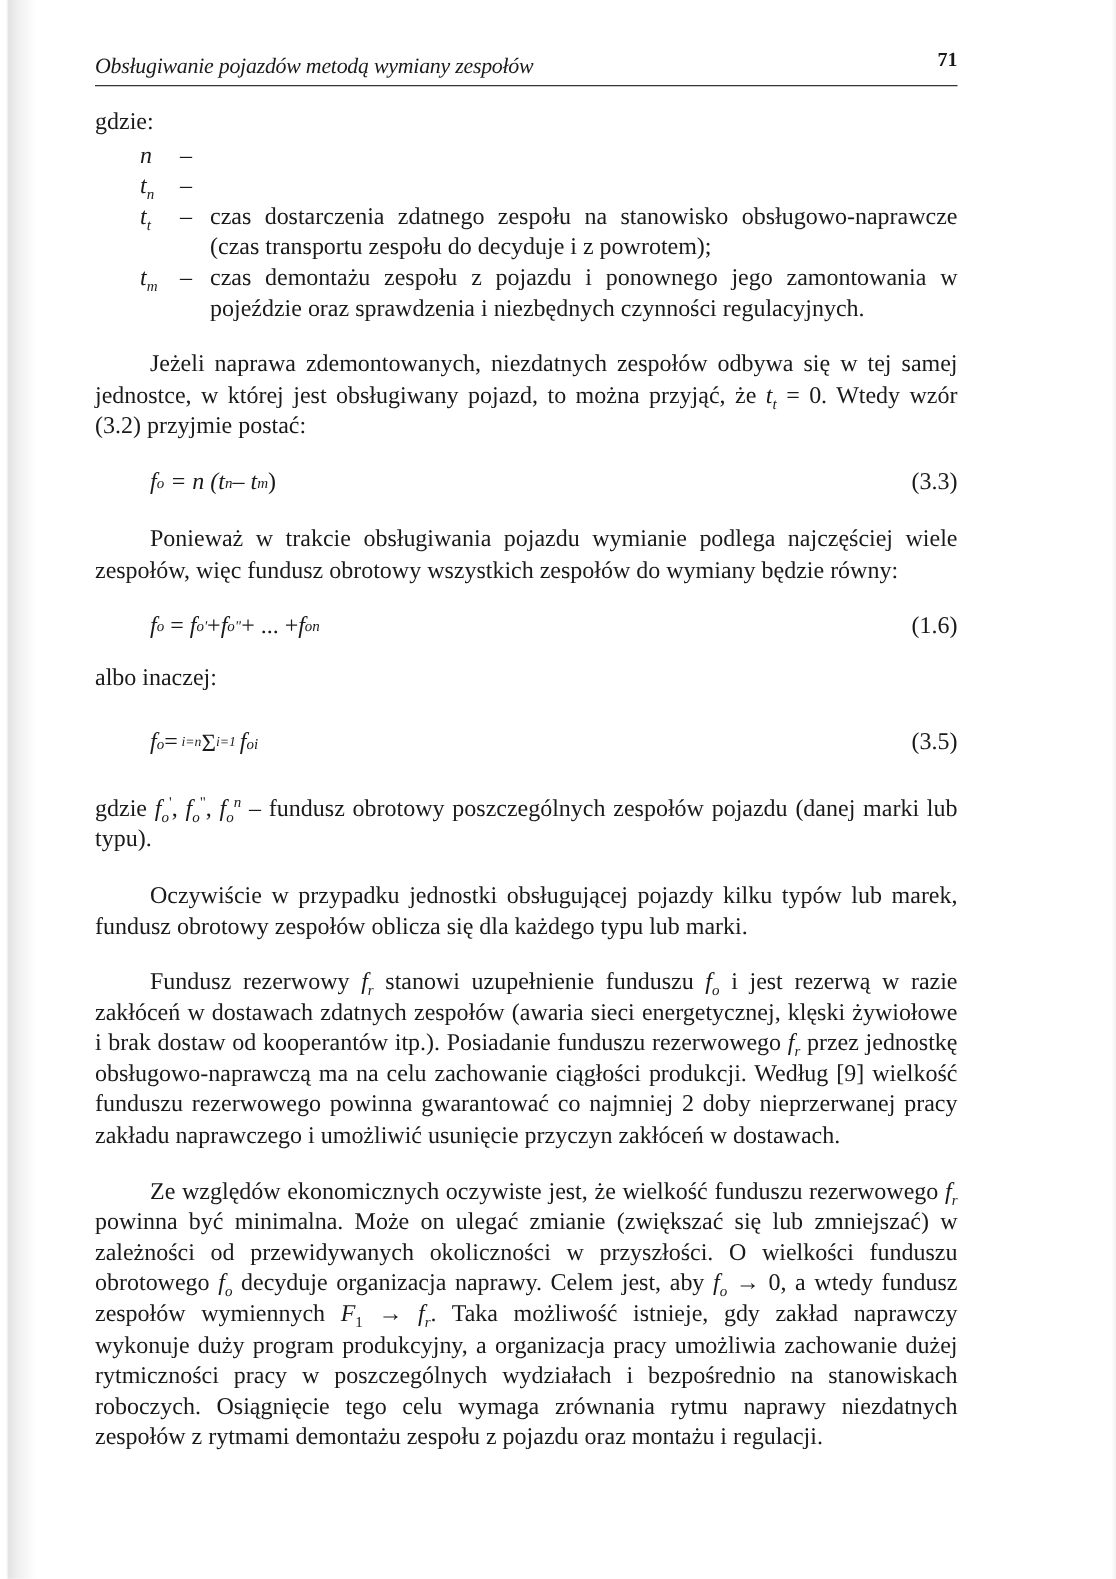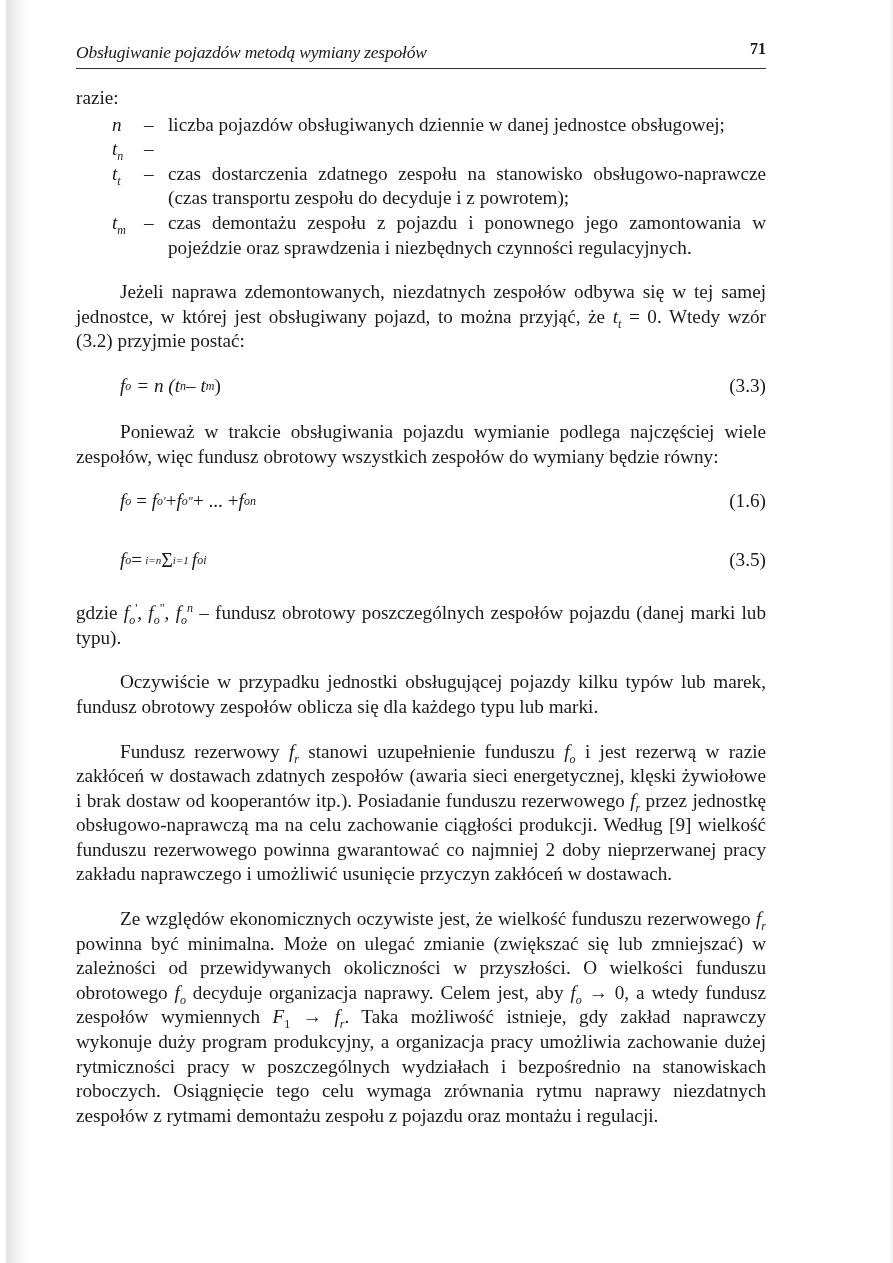--- a/index.html
+++ b/index.html
@@ -54,27 +54,26 @@
 <div class="left-shadow"></div>
 <div class="right-edge"></div>
 
 <div class="page">
   <div class="running-head">
     <span class="running-title">Obsługiwanie pojazdów metodą wymiany zespołów</span>
     <span class="page-number">71</span>
   </div>
 
   <div class="body-text">
-    <p>razie:</p>
+    <p>gdzie:</p>
 
     <div class="defs">
       <div class="def-row">
         <span class="def-sym"><span>n</span></span>
         <span class="def-dash">–</span>
-        <span class="def-text">liczba pojazdów obsługiwanych dziennie w danej jednostce obsługowej;</span>
       </div>
       <div class="def-row">
         <span class="def-sym"><span>t</span><sub>n</sub></span>
         <span class="def-dash">–</span>
       </div>
       <div class="def-row">
         <span class="def-sym"><span>t</span><sub>t</sub></span>
         <span class="def-dash">–</span>
         <span class="def-text">czas dostarczenia zdatnego zespołu na stanowisko obsługowo-naprawcze (czas transportu zespołu do decyduje i z powrotem);</span>
       </div>
@@ -92,20 +91,21 @@
       <span class="num">(3.3)</span>
     </div>
 
     <p class="indent" style="margin-top:14px;">Ponieważ w trakcie obsługiwania pojazdu wymianie podlega najczęściej wiele zespołów, więc fundusz obrotowy wszystkich zespołów do wymiany będzie równy:</p>
 
     <div class="formula" style="margin-top:12px;">
       <i>f</i><sub><i>o</i></sub>&nbsp;<span class="up">= </span>&nbsp;<i>f</i><sub><i>o</i></sub><sup>'</sup><span class="up"> + </span><i>f</i><sub><i>o</i></sub><sup>"</sup><span class="up"> + ... + </span><i>f</i><sub><i>o</i></sub><sup><i>n</i></sup>
       <span class="num">(1.6)</span>
     </div>
 
+    <p style="margin-top:10px;">albo inaczej:</p>
 
     <div class="formula f5" style="margin-top:6px;">
       <i>f</i>
         <sub><i>o</i></sub>
         <span class="up"> = </span>
       <span class="sum-wrap">
         <span class="lim">i=n</span>
         <span class="sig">Σ</span>
         <span class="lim">i=1</span>
       </span>

